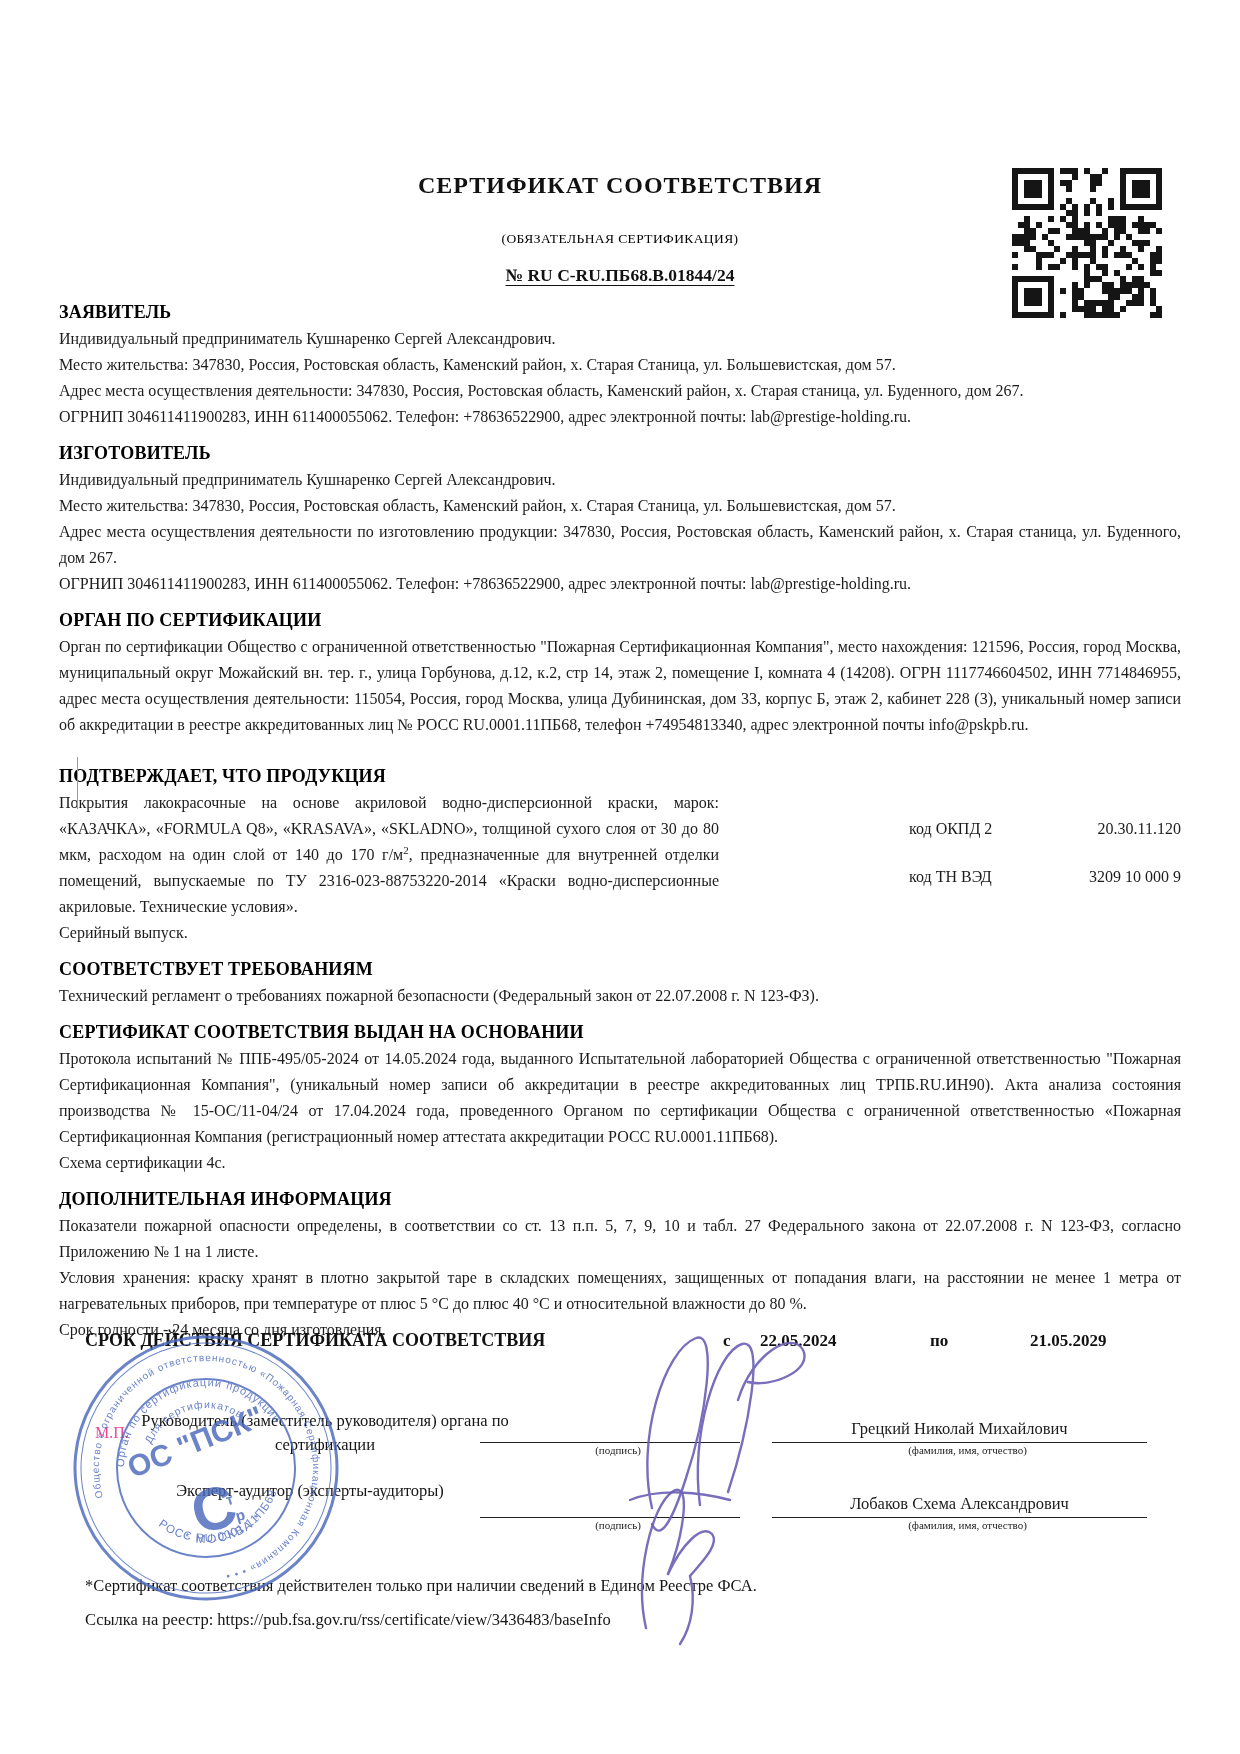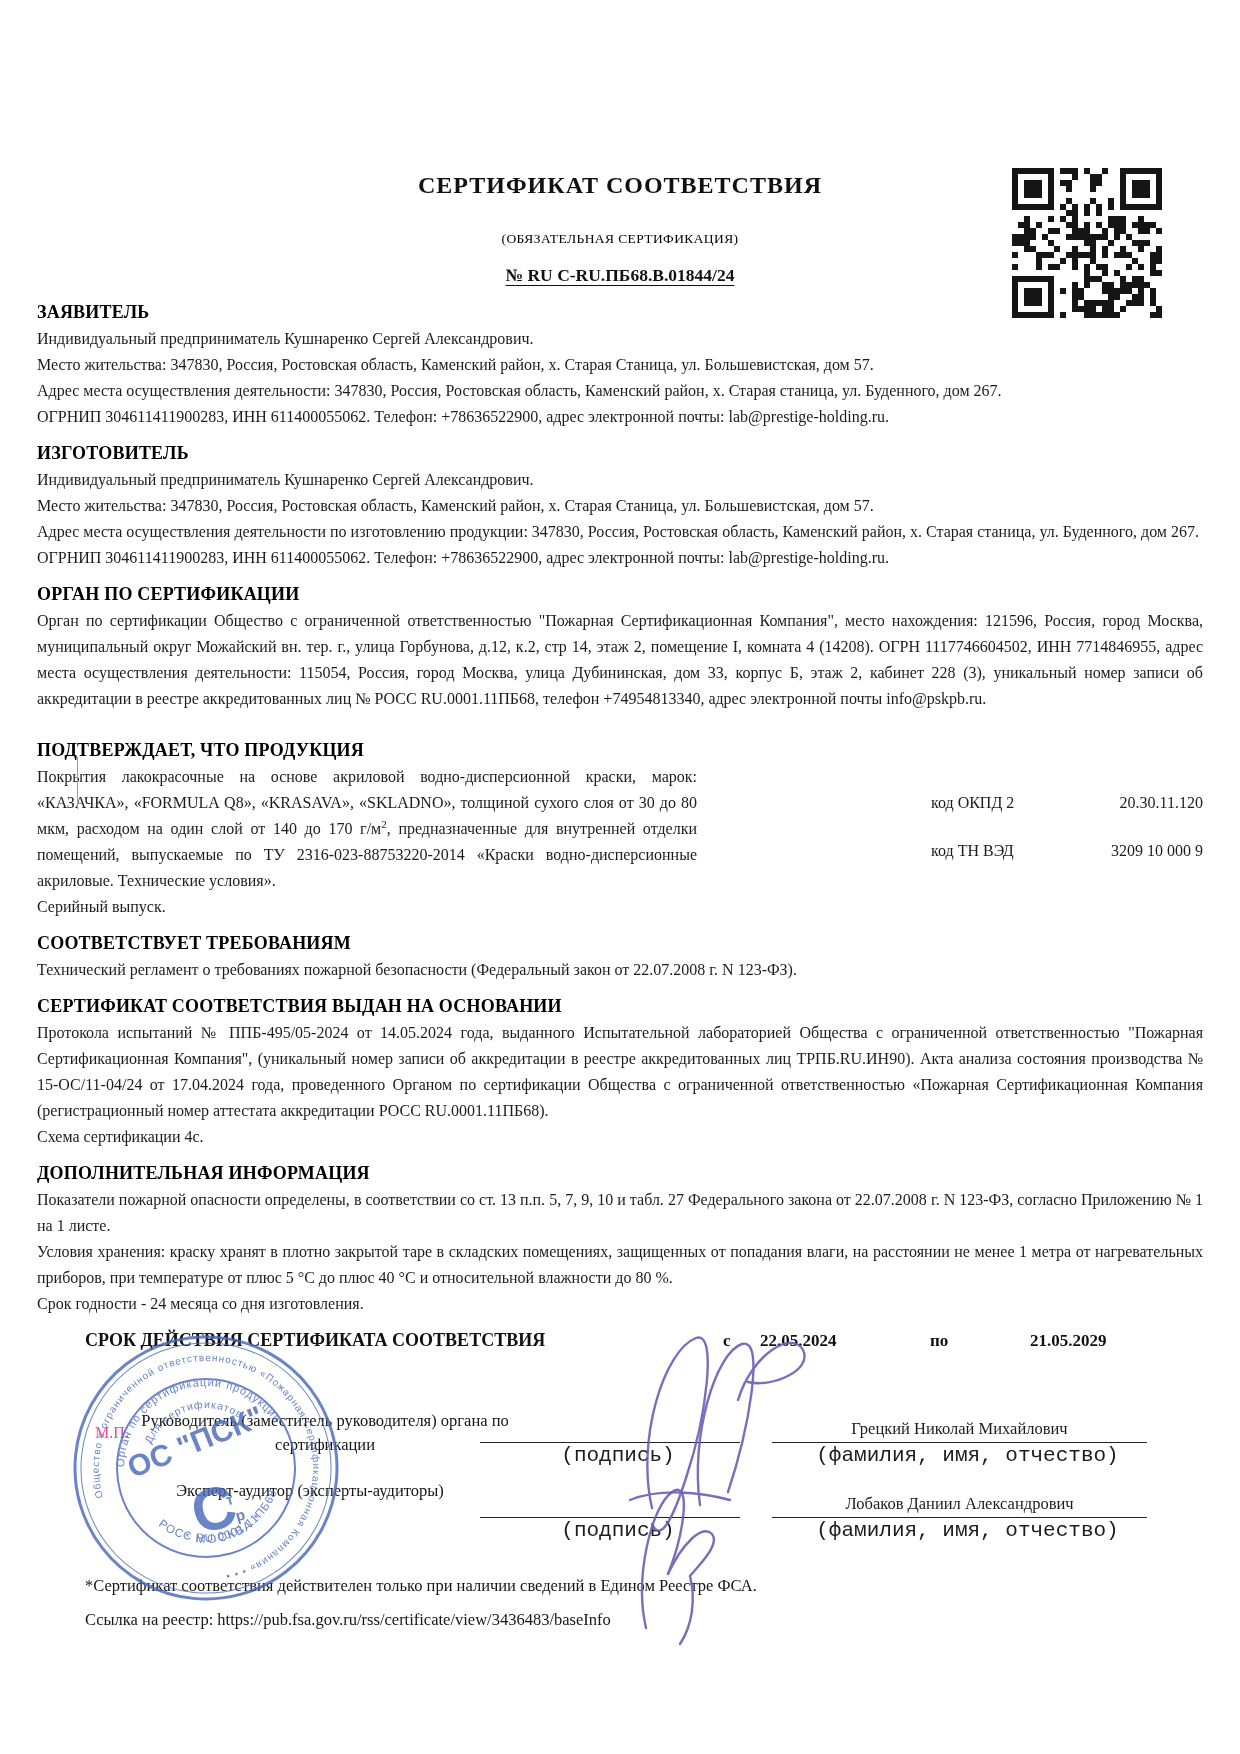--- a/index.html
+++ b/index.html
@@ -5,21 +5,21 @@
   html,body{margin:0;padding:0;background:#e8e8e8;}
   .page{
     position:relative;
     width:1240px;height:1754px;
     margin:0 auto;
     background:#ffffff;
     font-family:"Liberation Serif","DejaVu Serif",serif;
     color:#1c1c1c;
     overflow:hidden;
   }
-  .content{padding:0 37px;}
+  .content{padding:0 59px;}
   .doc-header{text-align:center;}
   .doc-title{
     margin:0;padding-top:172px;
     font-size:24px;font-weight:bold;letter-spacing:1px;
     color:#111;
   }
   .doc-subtitle{margin-top:32px;font-size:13.5px;letter-spacing:.4px;color:#000000;}
   .doc-number{
     display:inline-block;margin-top:18px;
     font-size:17.5px;font-weight:bold;
@@ -73,22 +73,21 @@
   .role-auditor{
     position:absolute;left:120px;top:1478px;width:360px;
     font-size:16.5px;line-height:25px;text-align:center;color:#151515;padding-left:10px;
   }
   .sigline{
     position:absolute;border-bottom:1.6px solid #222;
     text-align:center;font-size:15.5px;color:#1c1c1c;
   }
   .sigline .caption{
     position:absolute;left:16px;right:0;top:100%;margin-top:2px;
-    font-size:21px;
-    font-family:Liberation Mono, monospace;
+    font-size:11px;
   }
   .name-above{
     position:absolute;left:0;right:0;bottom:3px;
     font-size:16.5px;white-space:nowrap;
   }
   .sig1{left:480px;top:1402px;width:260px;height:40px;}
   .sig2{left:480px;top:1477px;width:260px;height:40px;}
   .name1{left:772px;top:1402px;width:375px;height:40px;}
   .name2{left:772px;top:1477px;width:375px;height:40px;}
   .footer-note{
@@ -491,21 +490,21 @@
     </div>
     <div class="sigline name1">
       <span class="name-above">Грецкий Николай Михайлович</span>
       <span class="caption">(фамилия, имя, отчество)</span>
     </div>
 
     <div class="sigline sig2">
       <span class="caption">(подпись)</span>
     </div>
     <div class="sigline name2">
-      <span class="name-above">Лобаков Даниил Александрович</span>
+      <span class="name-above">Лобаков Схема Александрович</span>
       <span class="caption">(фамилия, имя, отчество)</span>
     </div>
 
     <div class="footer-note">*Сертификат соответствия действителен только при наличии сведений в Едином Реестре ФСА.</div>
     <div class="footer-link">Ссылка на реестр: https://pub.fsa.gov.ru/rss/certificate/view/3436483/baseInfo</div>
   </div>
 
   <svg class="overlay" viewBox="0 0 1240 1754">
 
     <g transform="translate(206,1468) rotate(-16)" opacity="0.82">

